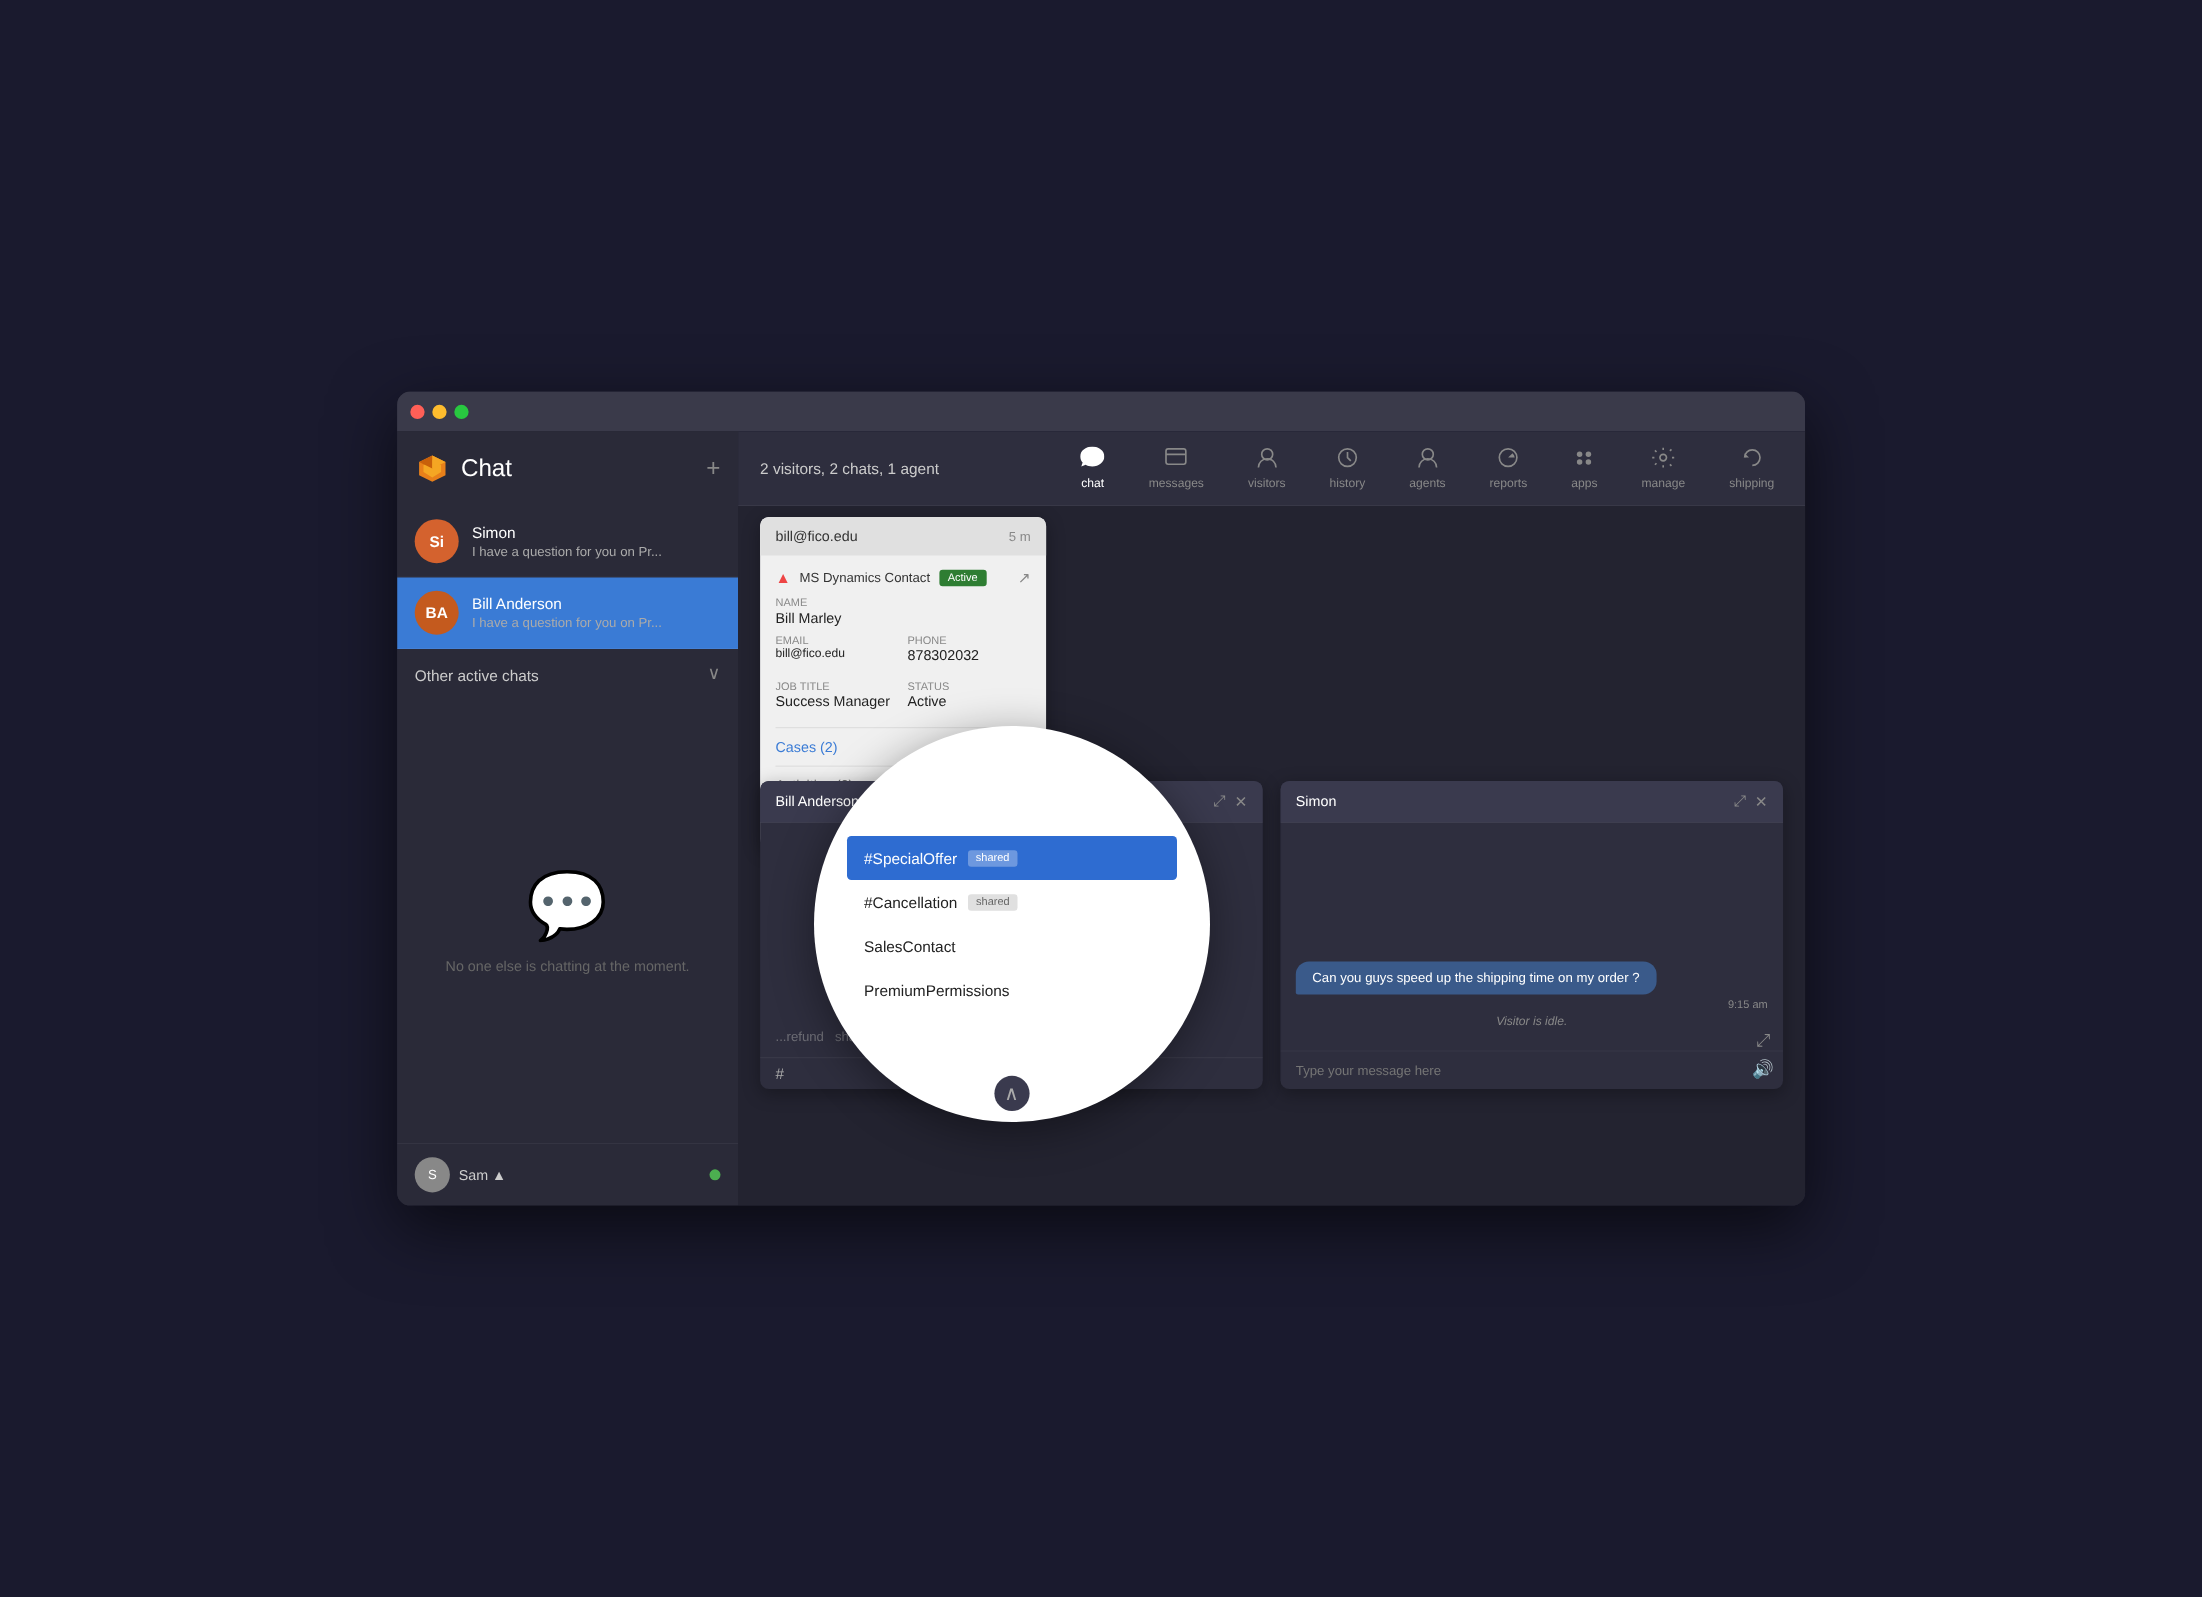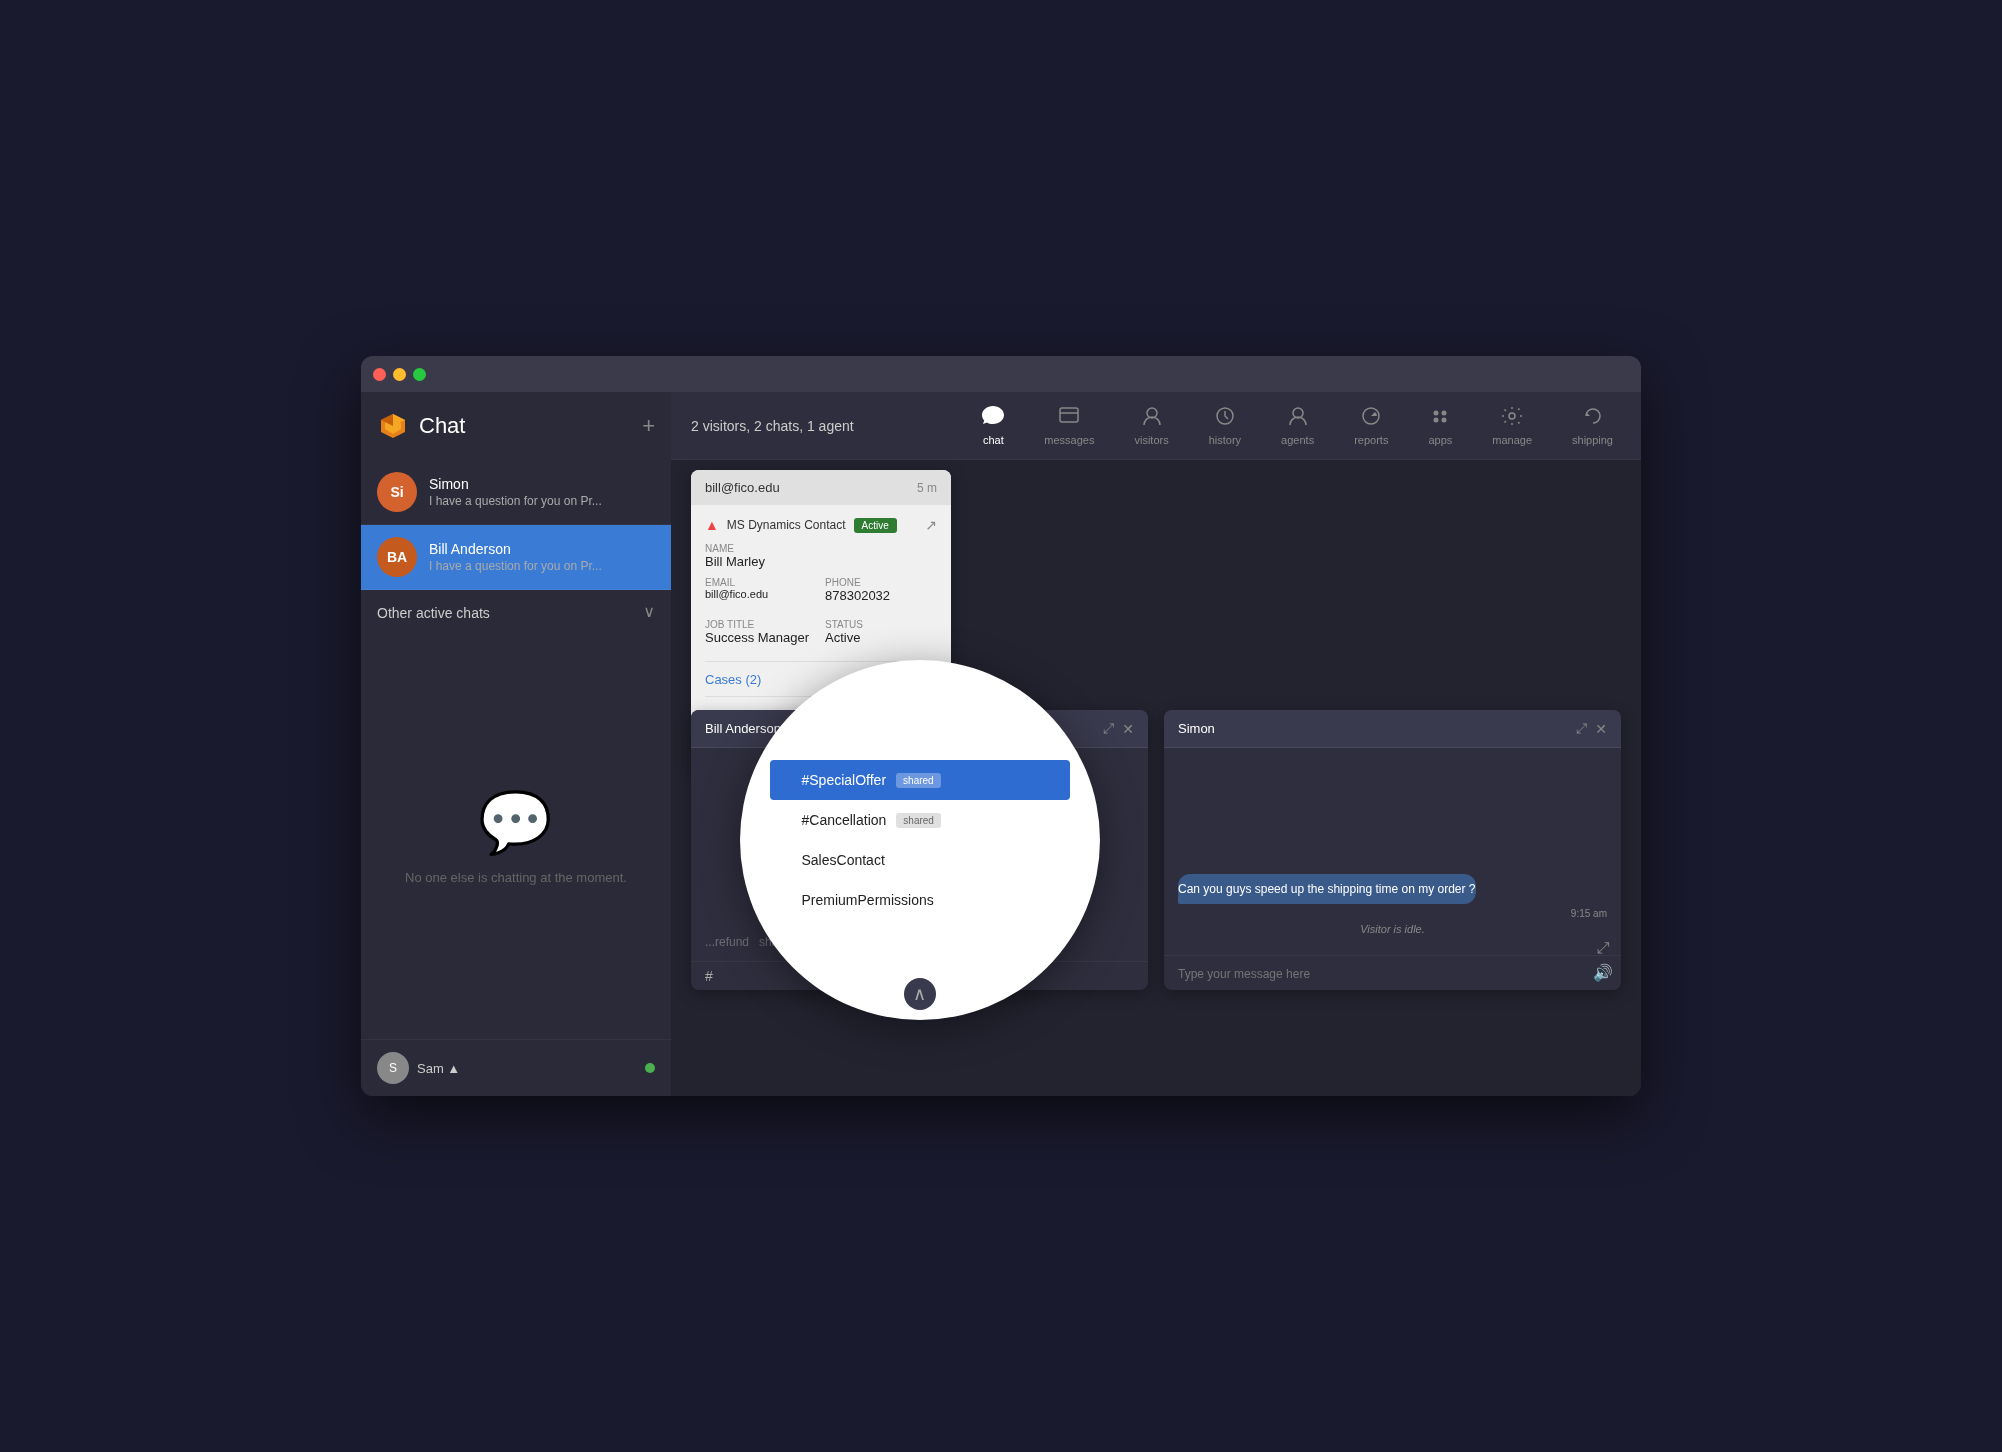--- a/index.html
+++ b/index.html
@@ -382,21 +382,21 @@
       padding: 12px 14px;
       overflow: auto;
       display: flex;
       flex-direction: column;
       justify-content: flex-end;
     }
     .msg-bubble {
       background: #3a5a8a;
       color: white;
       font-size: 12px;
-      padding: 8px 0;
+      padding: 8px 15px;
       border-radius: 12px 12px 12px 2px;
       max-width: 85%;
       align-self: flex-start;
       margin-bottom: 4px;
     }
     .msg-time {
       font-size: 10px;
       color: #888;
       align-self: flex-end;
       margin-bottom: 4px;
@@ -463,21 +463,21 @@
       background: white;
       box-shadow: 0 8px 40px rgba(0,0,0,0.4);
       overflow: hidden;
       display: flex;
       flex-direction: column;
       justify-content: center;
       align-items: stretch;
       padding: 20px 30px;
     }
     .dropdown-item {
-      padding: 12px 32px;
+      padding: 12px 16px;
       display: flex;
       align-items: center;
       gap: 10px;
       cursor: pointer;
       font-size: 15px;
       border-radius: 4px;
     }
     .dropdown-item.selected {
       background: #2e6cd1;
       color: white;

